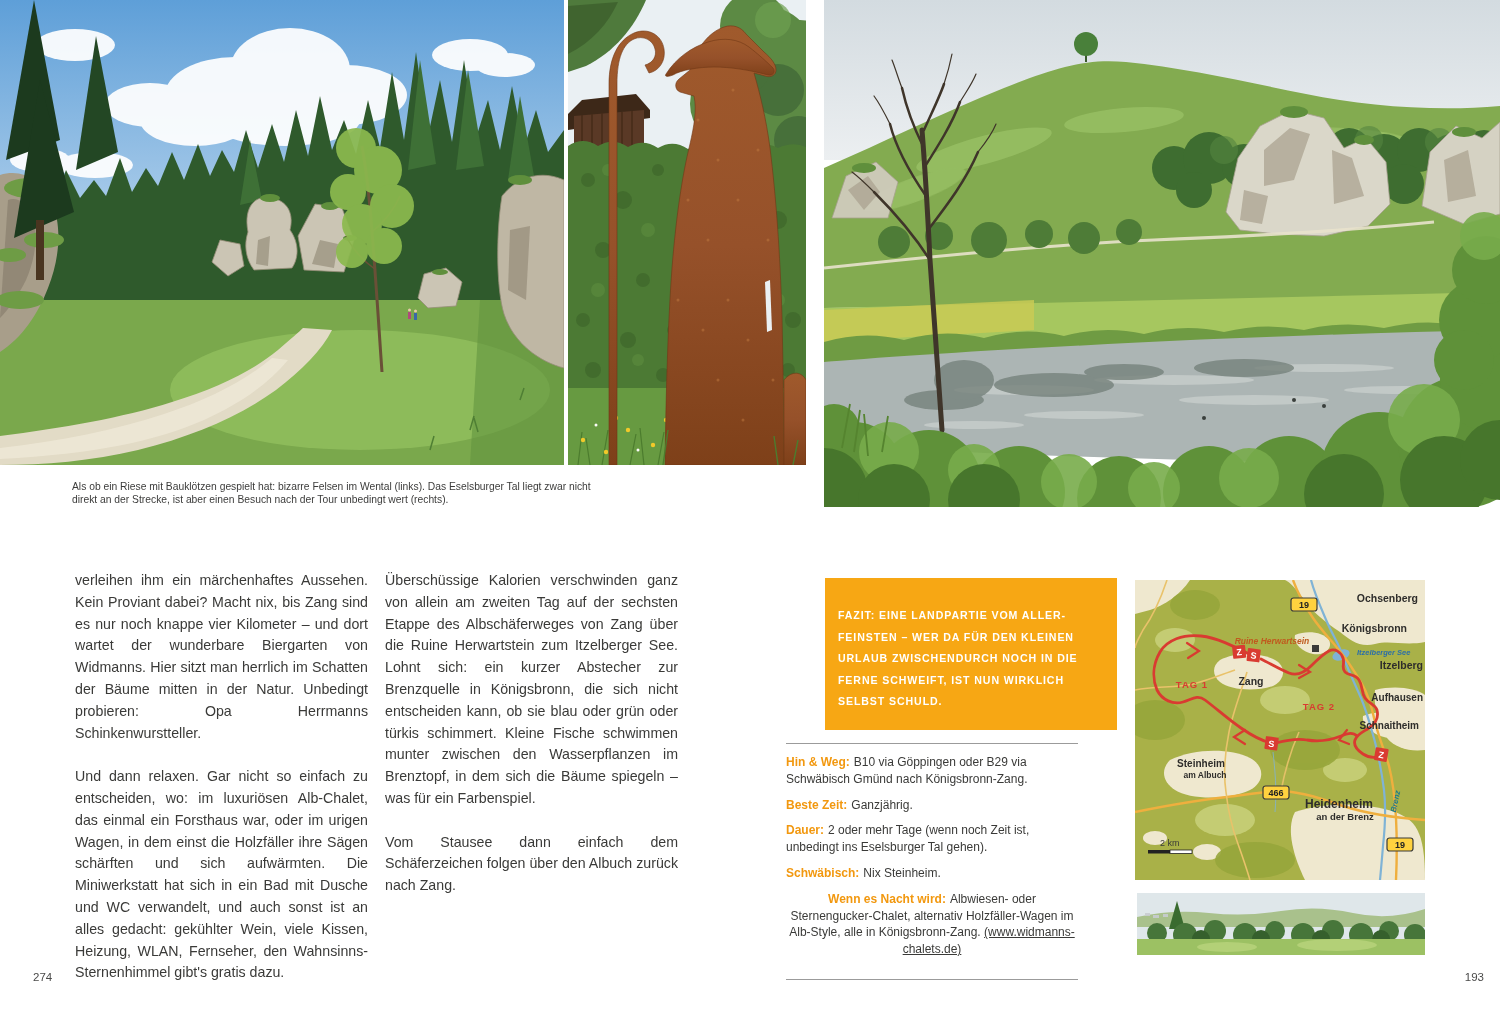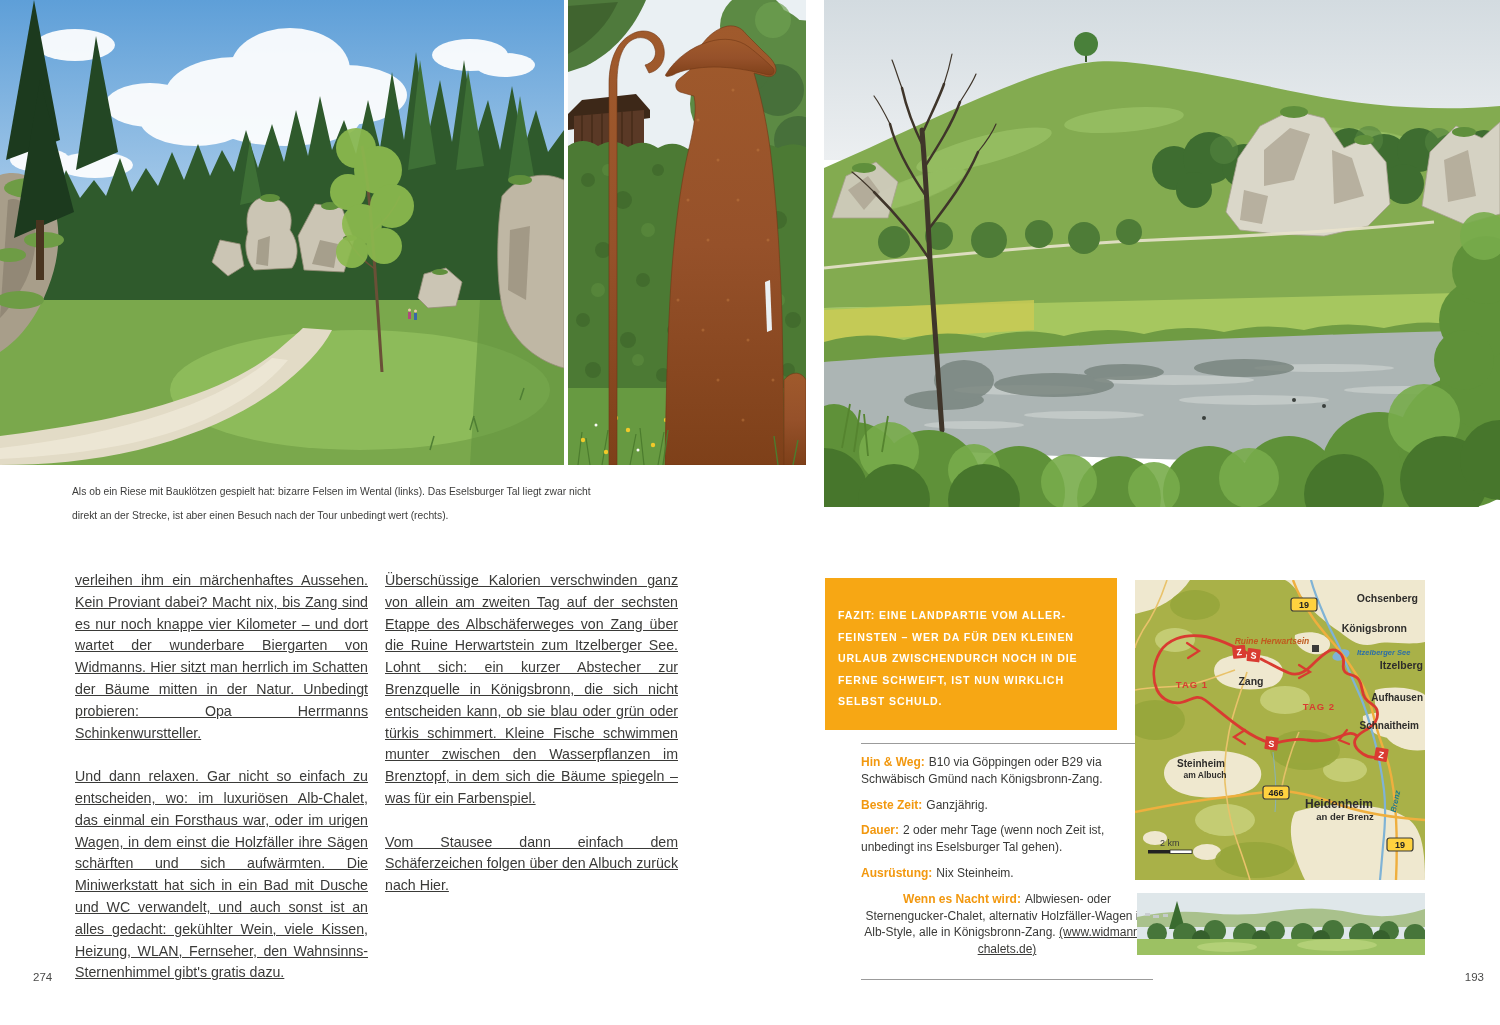--- a/index.html
+++ b/index.html
@@ -3,31 +3,31 @@
 <meta charset="utf-8">
 <style>
   html,body{margin:0;padding:0;background:#fff;}
   .page{position:relative;width:1500px;height:1025px;background:#ffffff;overflow:hidden;
         font-family:"Liberation Sans",sans-serif;color:#3a3a38;}
   .photo{position:absolute;overflow:hidden;}
   .photo svg{display:block;}
   #photo-wental{left:0;top:0;width:564px;height:465px;}
   #photo-sculpture{left:568px;top:0;width:238px;height:465px;}
   #photo-valley{left:824px;top:0;width:676px;height:507px;}
-  .caption{position:absolute;left:72px;top:480px;width:660px;font-size:10.3px;line-height:24px;
+  .caption{position:absolute;left:72px;top:480px;width:660px;font-size:10.3px;line-height:13px;
            color:#3c3c3b;white-space:pre-line;}
   .col{position:absolute;top:570px;width:293px;font-size:14.2px;line-height:21.8px;
-       text-align:justify;color:#3a3a38;text-decoration:underline;}
+       text-align:justify;color:#3a3a38;}
   #col-left{left:75px;}
   #col-mid{left:385px;}
   .col p{margin:0 0 21.8px 0;}
   .fazit{position:absolute;left:825px;top:578px;width:292px;height:152px;box-sizing:border-box;
          background:#f7a714;color:#ffffff;padding:27px 13px 0 13px;font-weight:bold;
          font-size:10.6px;letter-spacing:0.9px;line-height:21.6px;white-space:pre-line;}
-  .info{position:absolute;left:861px;top:743px;width:292px;}
+  .info{position:absolute;left:786px;top:743px;width:292px;}
   .rule{height:1px;background:#9b9b9b;}
   .info-entries{padding:10px 0 11px 0;}
   .info-entry{font-size:12px;line-height:16.8px;margin-bottom:9px;color:#3a3a38;}
   .info-entry:last-child{margin-bottom:10px;text-align:center;}
   .lbl{color:#f2980f;font-weight:bold;margin-right:4px;}
   .link{text-decoration:underline;}
   .map{position:absolute;left:1135px;top:580px;width:290px;height:300px;}
   .thumb{position:absolute;left:1137px;top:893px;width:288px;height:62px;}
   .pagenum{position:absolute;top:971px;font-size:11.5px;color:#4a4a49;}
   #pg-left{left:33px;}
@@ -407,36 +407,36 @@
 
   <div class="caption">Als ob ein Riese mit Bauklötzen gespielt hat: bizarre Felsen im Wental (links).  Das Eselsburger Tal liegt zwar nicht
 direkt an der Strecke, ist aber einen Besuch nach der Tour unbedingt wert (rechts).</div>
 
   <div class="col" id="col-left">
     <p>verleihen ihm ein märchenhaftes Aussehen. Kein Proviant dabei? Macht nix, bis Zang sind es nur noch knappe vier Kilometer – und dort wartet der wunderbare Biergarten von Widmanns. Hier sitzt man herrlich im Schatten der Bäume mitten in der Natur. Unbedingt probieren: Opa Herrmanns Schinkenwurstteller.</p>
     <p>Und dann relaxen. Gar nicht so einfach zu entscheiden, wo: im luxuriösen Alb-Chalet, das einmal ein Forsthaus war, oder im urigen Wagen, in dem einst die Holzfäller ihre Sägen schärften und sich aufwärmten. Die Miniwerkstatt hat sich in ein Bad mit Dusche und WC verwandelt, und auch sonst ist an alles gedacht: gekühlter Wein, viele Kissen, Heizung, WLAN, Fernseher, den Wahnsinns-Sternenhimmel gibt's gratis dazu.</p>
   </div>
   <div class="col" id="col-mid">
     <p>Überschüssige Kalorien verschwinden ganz von allein am zweiten Tag auf der sechsten Etappe des Albschäferweges von Zang über die Ruine Herwartstein zum Itzelberger See. Lohnt sich: ein kurzer Abstecher zur Brenzquelle in Königsbronn, die sich nicht entscheiden kann, ob sie blau oder grün oder türkis schimmert. Kleine Fische schwimmen munter zwischen den Wasserpflanzen im Brenztopf, in dem sich die Bäume spiegeln – was für ein Farbenspiel.</p>
-    <p>Vom Stausee dann einfach dem Schäferzeichen folgen über den Albuch zurück nach Hier.</p>
+    <p>Vom Stausee dann einfach dem Schäferzeichen folgen über den Albuch zurück nach Zang.</p>
   </div>
 
   <div class="fazit">FAZIT: EINE LANDPARTIE VOM ALLER-
 FEINSTEN – WER DA FÜR DEN KLEINEN
 URLAUB ZWISCHENDURCH NOCH IN DIE
 FERNE SCHWEIFT, IST NUN WIRKLICH
 SELBST SCHULD.</div>
 
   <div class="info">
     <div class="rule"></div>
     <div class="info-entries">
       <div class="info-entry"><span class="lbl">Hin &amp; Weg:</span><span>B10 via Göppingen oder B29 via Schwäbisch Gmünd nach Königsbronn-Zang.</span></div>
       <div class="info-entry"><span class="lbl">Beste Zeit:</span><span>Ganzjährig.</span></div>
       <div class="info-entry"><span class="lbl">Dauer:</span><span>2 oder mehr Tage (wenn noch Zeit ist, unbedingt ins Eselsburger Tal gehen).</span></div>
-      <div class="info-entry"><span class="lbl">Ausrüstung:</span><span>Nix Steinheim.</span></div>
+      <div class="info-entry"><span class="lbl">Schwäbisch:</span><span>Nix Steinheim.</span></div>
       <div class="info-entry"><span class="lbl">Wenn es Nacht wird:</span><span>Albwiesen- oder Sternengucker-Chalet, alternativ Holzfäller-Wagen im Alb-Style, alle in Königsbronn-Zang. </span><span class="link">(www.widmanns-chalets.de)</span></div>
     </div>
     <div class="rule"></div>
   </div>
 
   <div class="map">
     <svg width="290" height="300" viewBox="0 0 290 300">
       <rect width="290" height="300" fill="#a9b148"></rect>
       <g fill="#efe8cf">
         <path d="M150,0 L290,0 L290,62 C270,66 255,60 240,64 C225,68 215,60 205,52 C190,42 175,30 168,18 C160,8 155,2 150,0 Z"></path>

